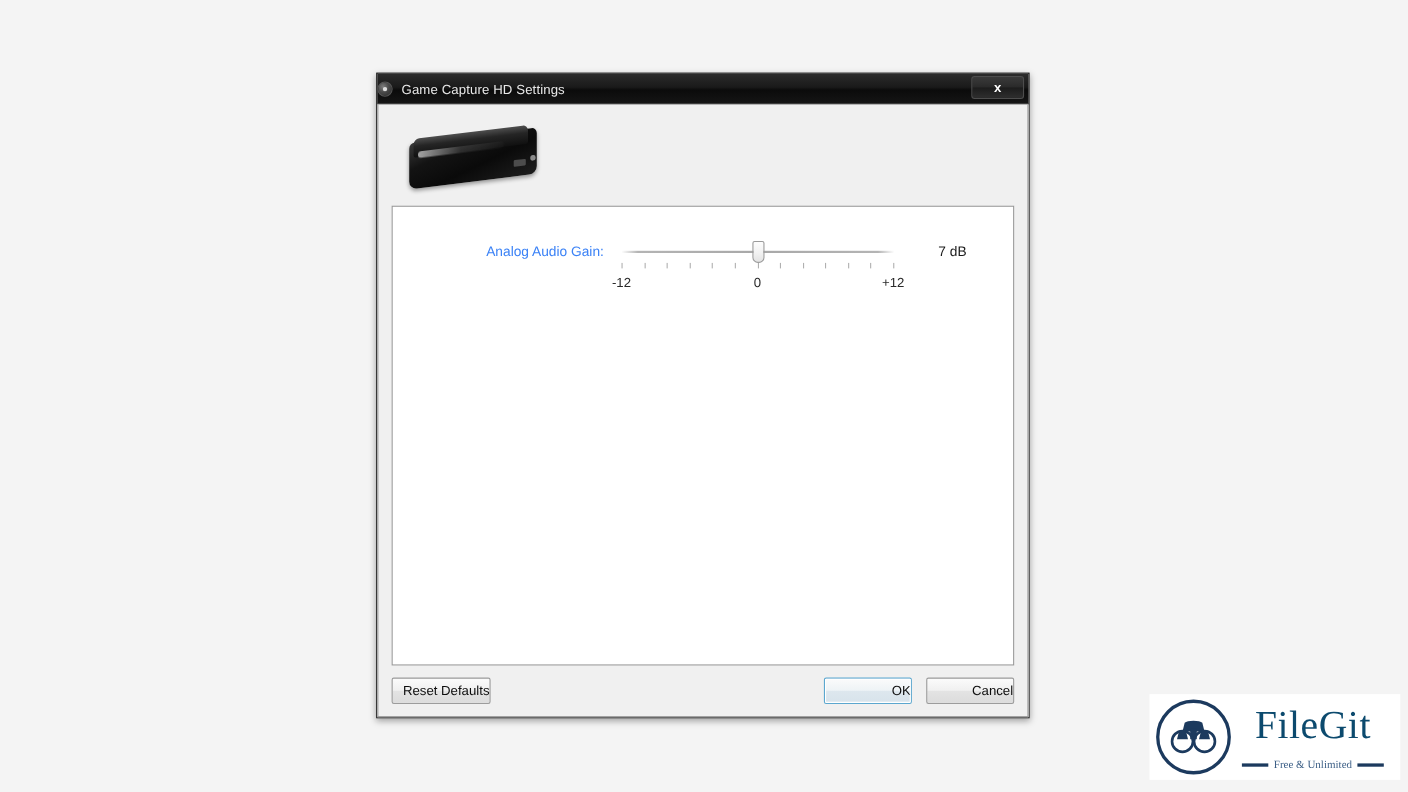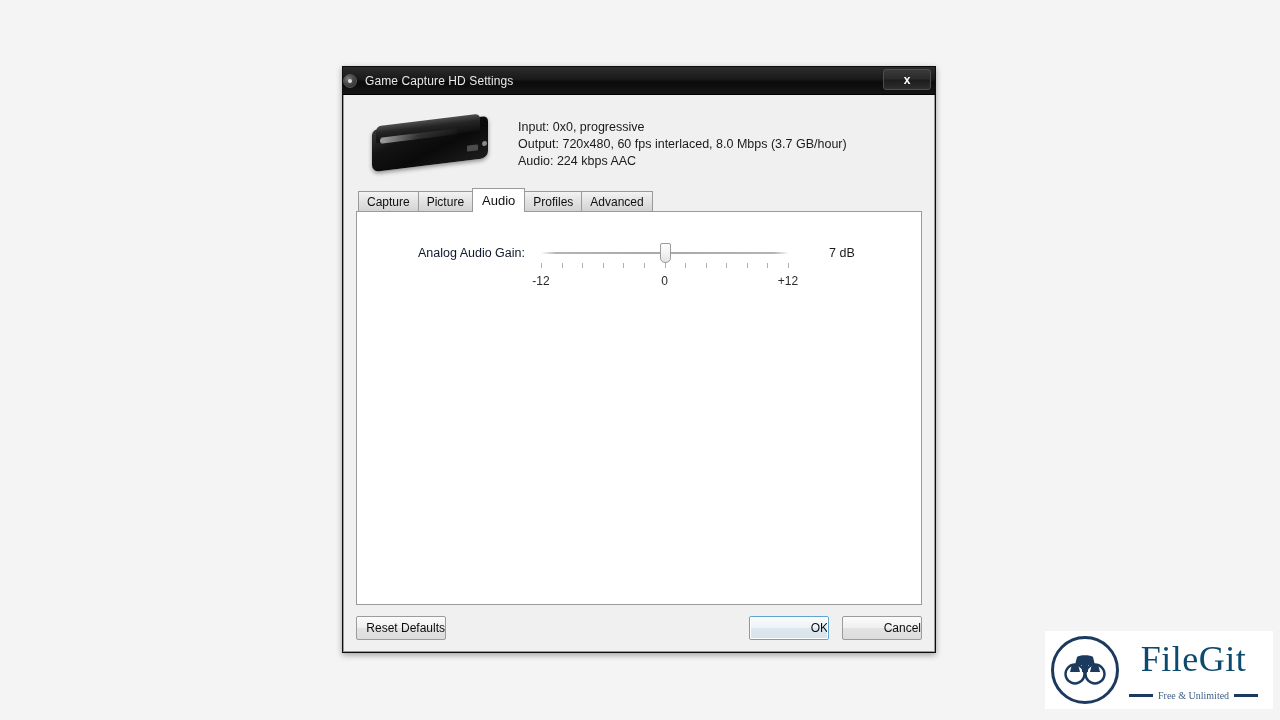--- a/index.html
+++ b/index.html
@@ -228,23 +228,24 @@
     left: 0;
     top: 27px;
     width: 100%;
     display: flex;
     align-items: flex-start;
   }
   #gain-label {
     width: 168px;
     text-align: right;
     font-size: 12.5px;
-    color: #0f172a;
+    color: #3b82f6;
     padding-top: 7px;
     flex: 0 0 auto;
+    margin-left: 24px;
   }
   #slider-wrap {
     margin-left: 16px;
     width: 248px;
     position: relative;
     flex: 0 0 auto;
   }
   #slider-track {
     position: absolute;
     left: 0;
@@ -415,34 +416,22 @@
   <div id="client">
 
     <div id="device-header">
       <div id="device-image">
         <div id="device-body"></div>
         <div id="device-top"></div>
         <div id="device-gloss"></div>
         <div id="device-port"></div>
         <div id="device-led"></div>
       </div>
-      <div id="device-info">
-        <div>Input: 0x0,  progressive</div>
-        <div>Output: 720x480, 60 fps interlaced, 8.0 Mbps (3.7 GB/hour)</div>
-        <div>Audio: 224 kbps AAC</div>
-      </div>
     </div>
 
-    <div id="tabstrip">
-      <div class="tab">Capture</div>
-      <div class="tab">Picture</div>
-      <div class="tab active">Audio</div>
-      <div class="tab">Profiles</div>
-      <div class="tab">Advanced</div>
-    </div>
 
     <div id="tabpanel">
       <div id="gain-row">
         <div id="gain-label">Analog Audio Gain:</div>
         <div id="slider-wrap">
           <div id="slider-track"></div>
           <div id="slider-thumb" style="left: 118.5px;"></div>
           <div id="slider-ticks">
               <div class="tick" style="left: 0px;"></div>
               <div class="tick" style="left: 20.5833px;"></div>

